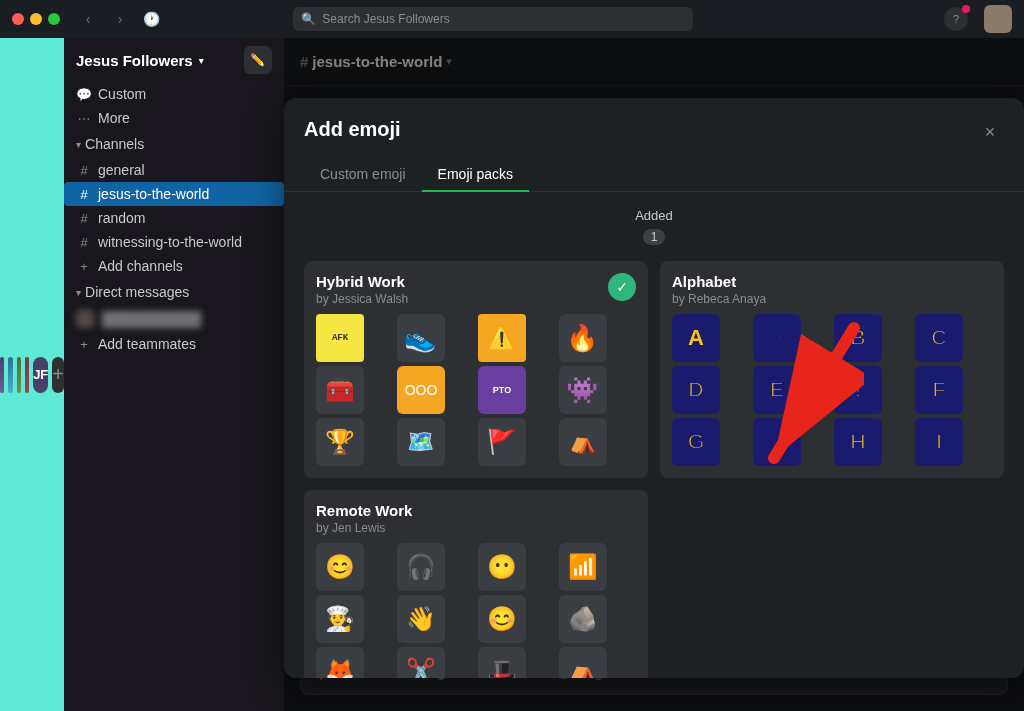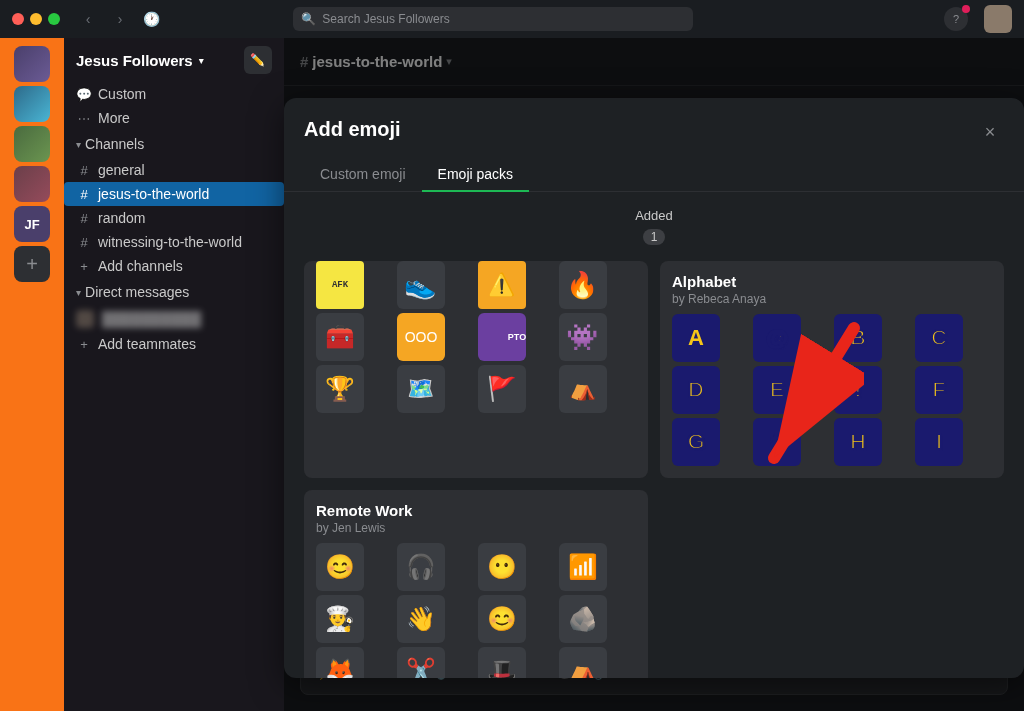--- a/index.html
+++ b/index.html
@@ -95,23 +95,23 @@
     
     .main-layout {
       display: flex;
       flex: 1;
       overflow: hidden;
     }
 
     
     .icon-bar {
       width: 64px;
-      background: #f97316;
-      display: flex;
-      flex-direction: column;
+      background: #5eead4;
+      display: flex;
+      flex-direction: row;
       align-items: center;
       padding: 8px 0;
       gap: 4px;
       flex-shrink: 0;
     }
     .icon-bar-avatar {
       width: 36px;
       height: 36px;
       border-radius: 8px;
       overflow: hidden;
@@ -648,41 +648,48 @@
 
         <div class="modal-body">
           <div class="added-badge">
             <span>Added</span>
             <span class="badge-count">1</span>
           </div>
 
           <div class="emoji-packs-grid">
 
             <div class="pack-card">
+              <div class="pack-card-header">
+                <div>
+                  <div class="pack-title">Hybrid Work</div>
+                  <div class="pack-author">by Jessica Walsh</div>
+                </div>
+                <div class="pack-added-icon">✓</div>
+              </div>
               <div class="pack-emojis">
                 <div class="emoji-cell ep-afk">
                     <span style="font-size:9px;font-weight:900;color:#333;">AFK</span>
                   </div>
                 <div class="emoji-cell">
                     <span style="font-size:26px;">👟</span>
                   </div>
                 <div class="emoji-cell ep-sign">
                     <span style="font-size:22px;">⚠️</span>
                   </div>
                 <div class="emoji-cell">
                     <span style="font-size:26px;">🔥</span>
                   </div>
                 <div class="emoji-cell">
                     <span style="font-size:24px;">🧰</span>
                   </div>
                 <div class="emoji-cell" style="background:#f5a623;">
                     <span style="font-size:14px;font-weight:400;color:white;">OOO</span>
                   </div>
                 <div class="emoji-cell" style="background:#6b3fa0;">
-                    <span style="font-size:9px;font-weight:900;color:white;padding-left:30px;">PTO</span>
+                    <span style="font-size:9px;font-weight:900;color:white;">PTO</span>
                   </div>
                 <div class="emoji-cell">
                     <span style="font-size:26px;">👾</span>
                   </div>
                 <div class="emoji-cell">
                     <span style="font-size:24px;">🏆</span>
                   </div>
                 <div class="emoji-cell">
                     <span style="font-size:22px;">🗺️</span>
                   </div>

